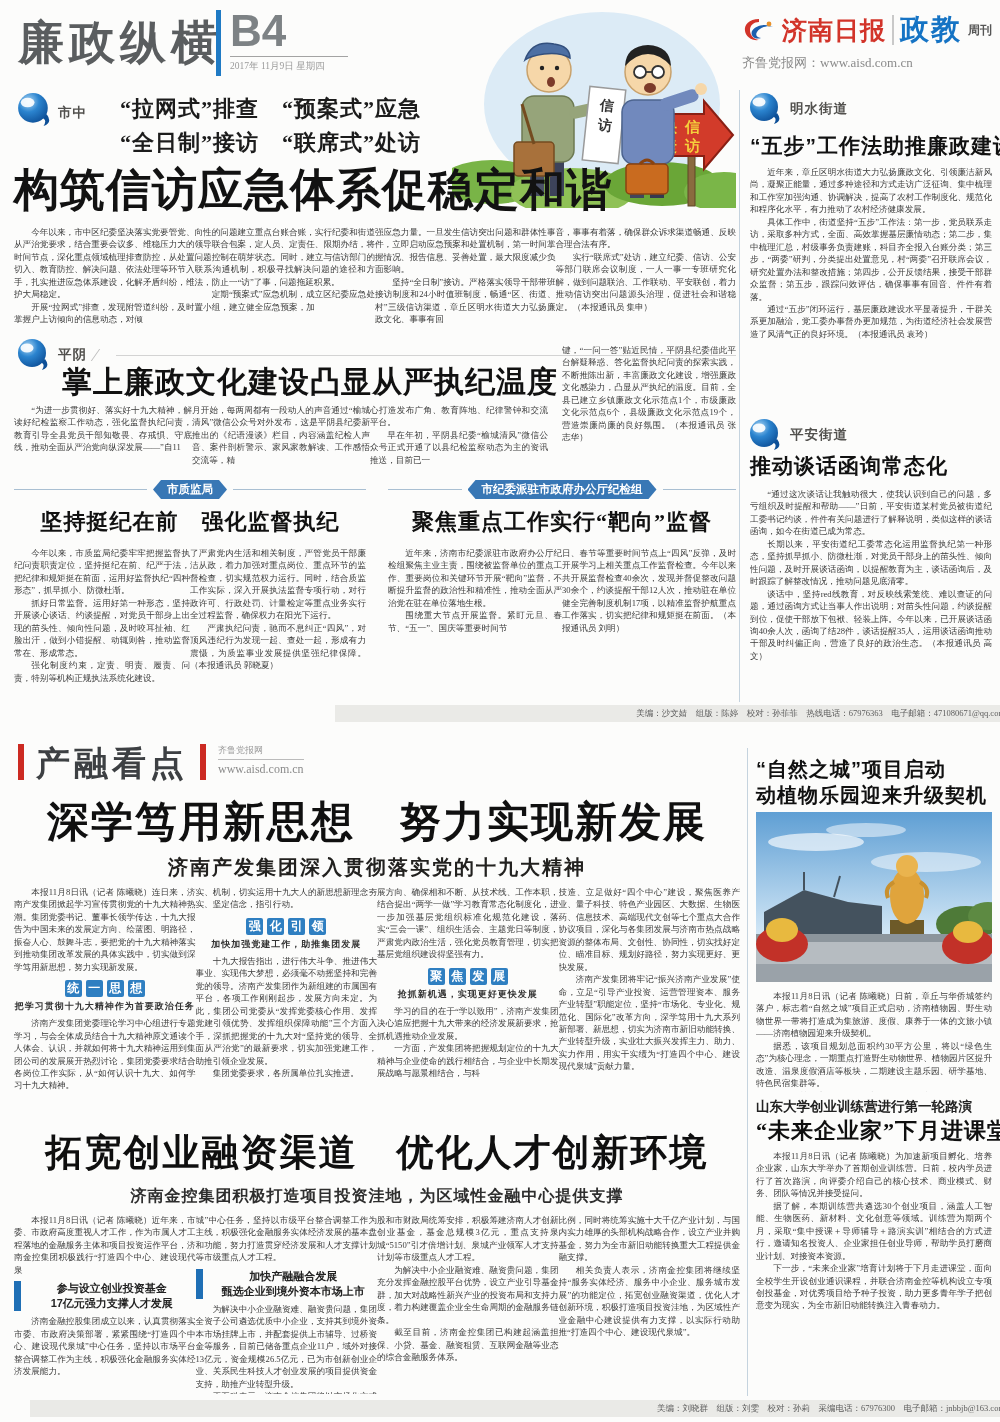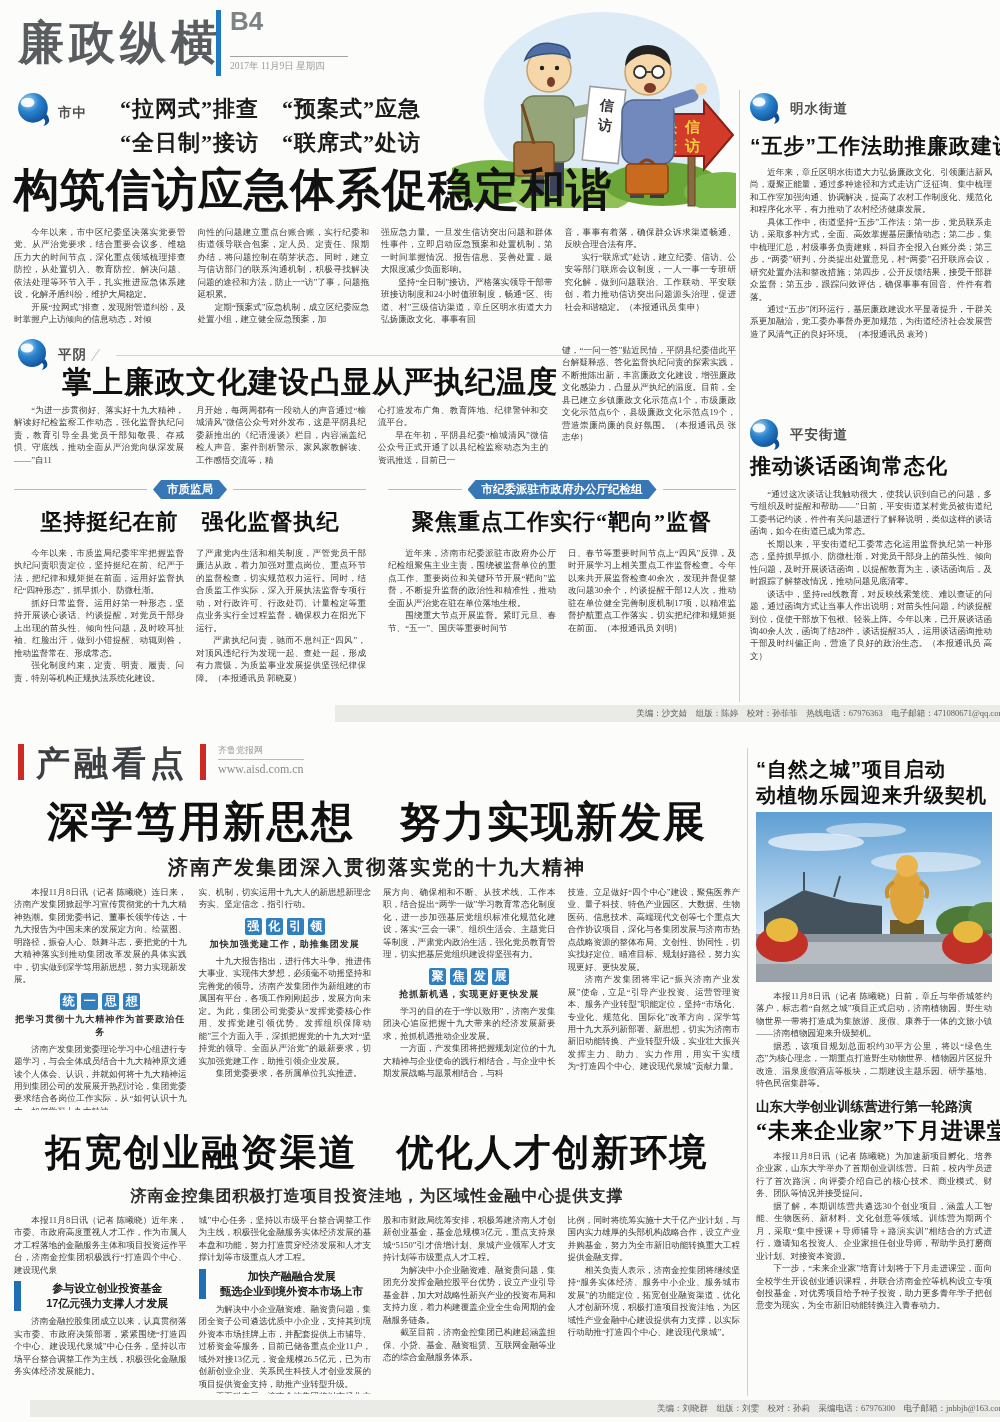--- a/index.html
+++ b/index.html
@@ -3,40 +3,40 @@
 <meta charset="utf-8">
 <style>
   html,body{margin:0;padding:0;background:#888;}
   .page{position:relative;width:1000px;height:1422px;margin:0 auto;background:#fcfcfb;
         font-family:"Liberation Serif",serif;color:#333;overflow:hidden;}
   .abs{position:absolute;}
   
   .m-title{font-family:"Liberation Sans",sans-serif;font-weight:900;font-size:46px;
            color:#5a5d5f;letter-spacing:5px;}
   .m-bar{width:5px;background:#1f7ac4;}
-  .m-page{font-family:"Liberation Sans",sans-serif;font-size:26px;color:#7d8285;font-weight:600;}
+  .m-page{font-family:"Liberation Sans",sans-serif;font-size:44px;color:#7d8285;font-weight:600;}
   .m-date{border-top:1px solid #a3a3a3;padding-top:3px;font-size:9.5px;color:#9a9a9a;width:118px;}
   .brand-row{display:flex;align-items:center;gap:6px;}
   .brand-name{color:#d2342a;font-weight:900;font-size:25px;letter-spacing:1px;}
   .brand-sep{width:2px;height:30px;background:#c9c9c9;}
   .brand-weekly{color:#1573c4;font-family:"Liberation Sans",sans-serif;font-weight:900;font-size:29px;letter-spacing:2px;}
   .brand-suffix{color:#555;font-weight:bold;font-size:12px;}
   .brand-site{font-size:13px;color:#8b8b8b;margin-top:4px;}
   
   .label-row{display:flex;align-items:center;gap:8px;}
   .sec-label{font-size:13.5px;font-weight:bold;color:#52514e;letter-spacing:1px;white-space:nowrap;}
   .slash{width:12px;height:12px;border-left:1px solid #bbb;transform:skewX(-35deg);}
   .rule{flex:1;border-top:1px solid #d3d3d3;}
   .kicker{font-size:22px;font-weight:bold;color:#1c1c1c;letter-spacing:1px;white-space:nowrap;}
   .headline-xl{font-family:"Liberation Sans",sans-serif;font-weight:900;font-size:45px;
                color:#121212;letter-spacing:1px;white-space:nowrap;}
   .headline-l{font-weight:900;font-size:30px;color:#111;letter-spacing:1px;white-space:nowrap;}
   .headline-m{font-weight:900;font-size:22px;color:#111;letter-spacing:1px;text-align:center;white-space:nowrap;}
   .headline-r{font-family:"Liberation Sans",sans-serif;font-weight:900;font-size:21px;color:#111;letter-spacing:1px;white-space:nowrap;}
-  .cols{display:flex;gap:12px;overflow:hidden;}
+  .cols{display:flex;gap:0;overflow:hidden;}
   .col{flex:1;overflow:hidden;}
   .bodytxt{font-size:8.6px;line-height:1.45;color:#3b3b3b;text-align:justify;}
   .bodytxt p{margin:0;text-indent:2em;}
   .cont p:first-child{text-indent:0;}
   .ribbon-row{display:flex;align-items:center;gap:6px;}
   .ribbon{background:#3877b5;color:#fff;font-size:11.5px;font-weight:bold;padding:2px 14px;white-space:nowrap;
           clip-path:polygon(8px 0,calc(100% - 8px) 0,100% 50%,calc(100% - 8px) 100%,8px 100%,0 50%);}
   .rline{flex:1;border-top:1px solid #a9bfd2;}
   .vdivider{border-left:1px solid #c5d3de;}
   .credit-bar{background:#eaeae7;font-size:8.5px;color:#5c5c5c;text-align:right;
@@ -88,20 +88,34 @@
 
 <div class="page">
 
   <div class="abs" style="left:18px;top:12px;">
     <span class="m-title">廉政纵横</span>
   </div>
   <div class="abs m-bar" style="left:216px;top:10px;height:66px;"></div>
   <div class="abs m-page" style="left:230px;top:6px;">B4</div>
   <div class="abs m-date" style="left:230px;top:56px;">2017年 11月9日 星期四</div>
 
+  <div class="abs" style="left:742px;top:10px;width:250px;">
+    <div class="brand-row">
+      <svg width="34" height="26" viewBox="0 0 34 26">
+        <path d="M17 2 C7 2 2 8 3 14 C4 20 10 24 17 23 C11 22 8 18 8 13 C8 8 12 5 17 5 Z" fill="#d2342a"></path>
+        <path d="M10 14 C14 8 24 6 31 10 C26 8 18 10 15 15 C13 18 15 21 19 21 C13 23 8 19 10 14 Z" fill="#1c5fae"></path>
+        <circle cx="27" cy="7" r="2.4" fill="#e8912a"></circle>
+      </svg>
+      <span class="brand-name">济南日报</span>
+      <span class="brand-sep"></span>
+      <span class="brand-weekly">政教</span>
+      <span class="brand-suffix">周刊</span>
+    </div>
+    <div class="brand-site">齐鲁党报网：www.aisd.com.cn</div>
+  </div>
 
   <svg class="abs" style="left:452px;top:4px;" width="284" height="204" viewBox="0 0 284 204">
     <ellipse cx="150" cy="100" rx="118" ry="92" fill="#dcebf6"></ellipse>
     <g>
       <ellipse cx="40" cy="178" rx="52" ry="22" fill="#79b447"></ellipse>
       <ellipse cx="120" cy="188" rx="62" ry="24" fill="#8fc156"></ellipse>
       <ellipse cx="210" cy="180" rx="58" ry="22" fill="#6aa637"></ellipse>
       <ellipse cx="272" cy="188" rx="40" ry="20" fill="#7ab648"></ellipse>
     </g>
     <g>

